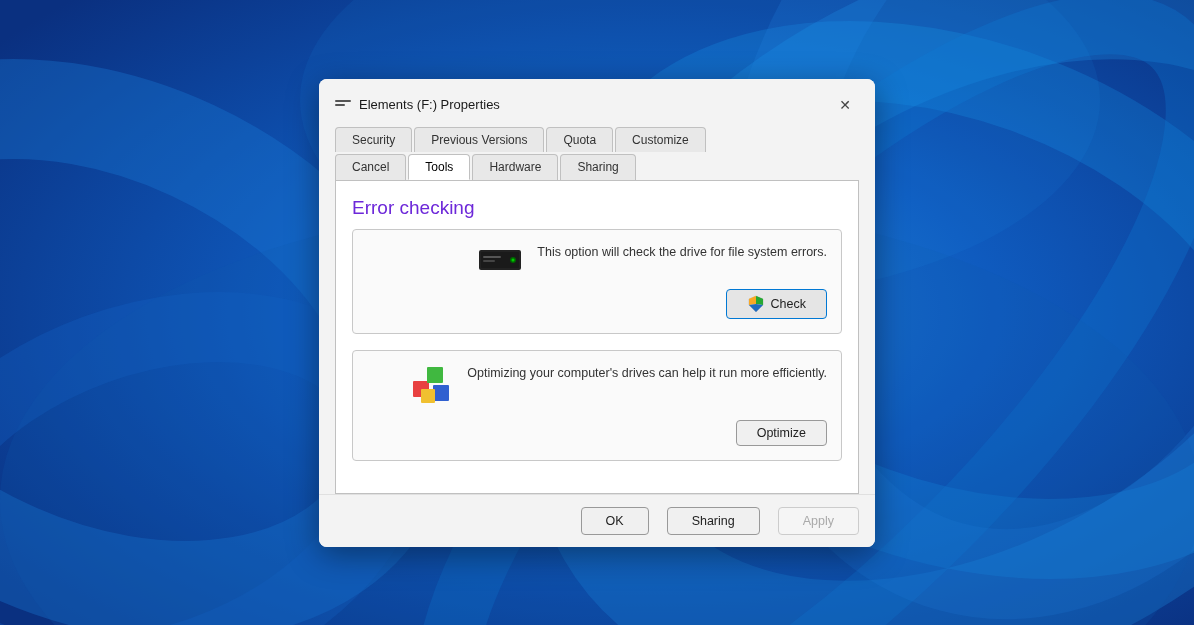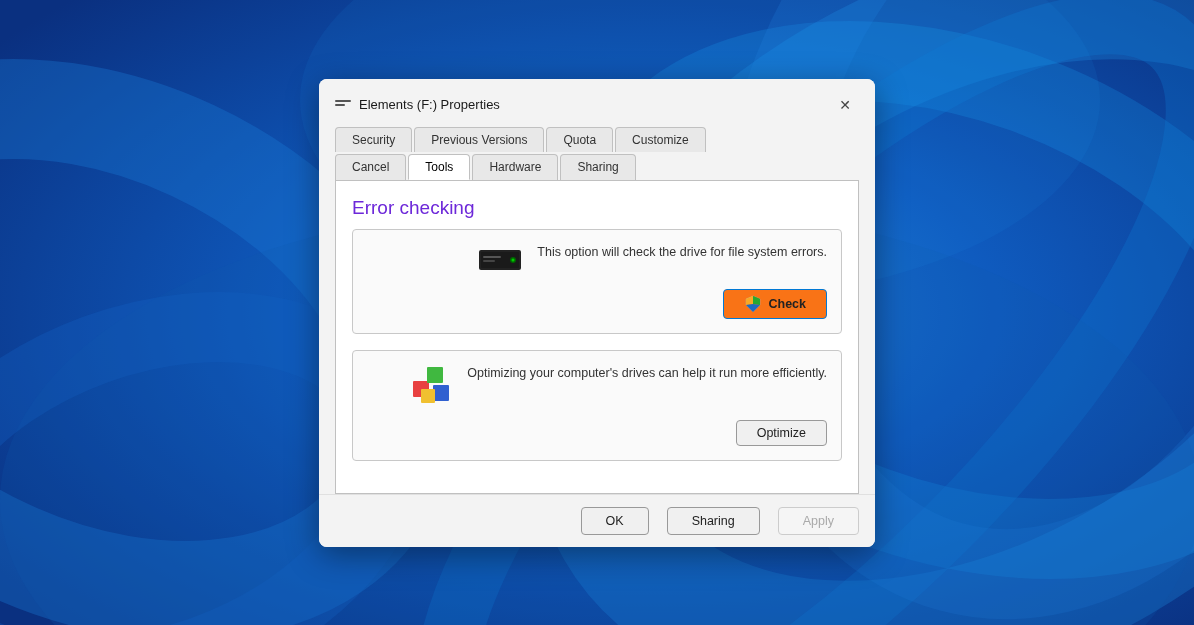--- a/index.html
+++ b/index.html
@@ -187,22 +187,22 @@
       cursor: pointer;
       font-size: 12.5px;
       color: #222;
       display: flex;
       align-items: center;
       gap: 6px;
     }
 
     .check-btn {
       border: 1.5px solid #0078d4;
-      background: #f97316;
-      font-weight: 700;
+      background: #e5e5e5;
+      font-weight: 400;
       justify-content: flex-end;
     }
 
     
     .check-icon {
       width: 18px;
       height: 18px;
     }
 
     

